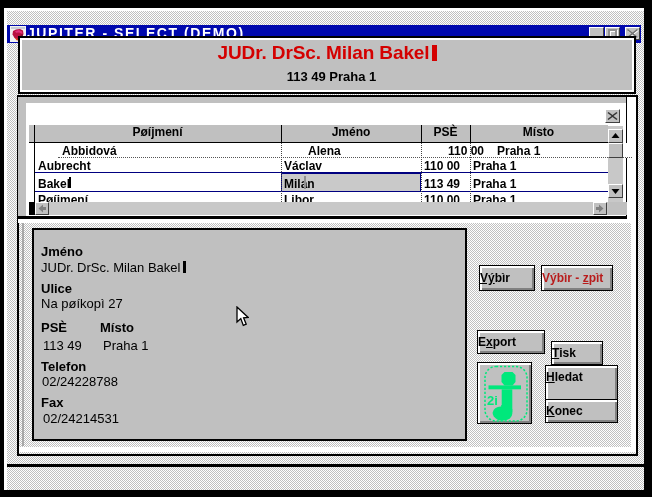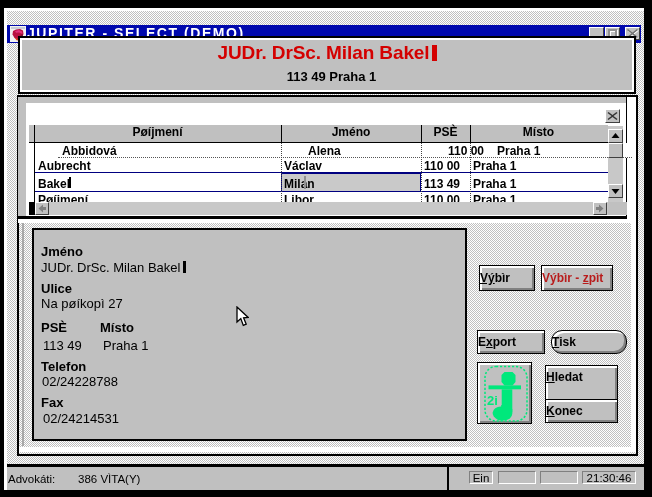--- a/index.html
+++ b/index.html
@@ -180,21 +180,21 @@
     <div style="left:9px;top:108px;">113 49</div>
     <div style="left:69px;top:108px;">Praha 1</div>
     <div class="b" style="left:7px;top:129px;">Telefon</div>
     <div style="left:8px;top:144px;">02/24228788</div>
     <div class="b" style="left:7px;top:165px;">Fax</div>
     <div style="left:9px;top:181px;">02/24214531</div>
   </div>
   <div class="btn" style="left:472px;top:254px;width:56px;height:26px;line-height:25px;"><u>Vý</u>bìr</div>
   <div class="btn" style="left:534px;top:254px;width:72px;height:26px;line-height:25px;color:#b91c1c;">Výbìr - <u>z</u>pìt</div>
   <div class="btn" style="left:470px;top:319px;width:68px;height:24px;line-height:23px;">E<u>x</u>port</div>
-  <div class="btn" style="left:544px;top:319px;width:76px;height:24px;line-height:23px;border-radius:11px;"><u>T</u>isk</div>
+  <div class="btn" style="left:544px;top:330px;width:52px;height:24px;line-height:23px;"><u>T</u>isk</div>
   <div class="btn" id="logobtn" style="left:470px;top:351px;width:55px;height:62px;">
     <svg width="55" height="62" viewBox="0 0 55 62" style="position:absolute;left:0px;top:0px;">
       <g fill="none" stroke="#00e87c" stroke-width="1.5" stroke-dasharray="2.2,1.8">
         <rect x="7" y="3.5" width="42" height="54.5" rx="11" ry="11"></rect>
       </g>
       <g fill="#00e87c">
         <path d="M26.5 9 L34.5 9 L37.5 12 L37.5 19 L34.5 22.5 L26.5 22.5 L23.5 19 L23.5 12 Z"></path>
         <rect x="10.5" y="22.4" width="32.5" height="3.9"></rect>
         <rect x="23.7" y="26.3" width="10.6" height="23"></rect>
         <path d="M34.3 46 L34.3 50.5 Q33.8 55.8 27.6 57.3 Q20 58.9 15.8 53.4 Q12.8 48.6 17.2 45.2 Q20.3 43.2 23.7 43.6 Z"></path>
@@ -202,22 +202,13 @@
       </g>
       <text x="9" y="41.5" font-family="Liberation Sans, sans-serif" font-size="13" fill="#00e87c">2i</text>
     </svg>
   </div>
   <div class="btn" style="left:538px;top:354px;width:73px;height:40px;line-height:23px;"><u>H</u>ledat</div>
   <div class="btn" style="left:538px;top:388px;width:73px;height:24px;line-height:23px;"><u>K</u>onec</div>
   <svg class="abs" style="left:229px;top:295px;" width="13" height="22" viewBox="0 0 13 22">
     <path d="M1 1 L1 16 L4.8 12.6 L7.3 19.4 L10.2 18.2 L7.6 11.8 L12.2 11.4 Z" fill="#fff" stroke="#000" stroke-width="1.3"></path>
   </svg>
   <div id="statline"></div>
-  <div id="statusbar">
-    <div class="abs" style="left:1px;top:6px;">Advokáti:</div>
-    <div class="abs" style="left:71px;top:6px;">386 VÌTA(Y)</div>
-    <div class="abs" style="left:440px;top:0px;width:2px;height:23px;background:#000;"></div>
-    <div class="sbox" style="left:462px;width:24px;">Ein</div>
-    <div class="sbox" style="left:491px;width:38px;"></div>
-    <div class="sbox" style="left:533px;width:38px;"></div>
-    <div class="sbox" style="left:575px;width:54px;">21:30:46</div>
-  </div>
 </div>
 
 </body></html>

